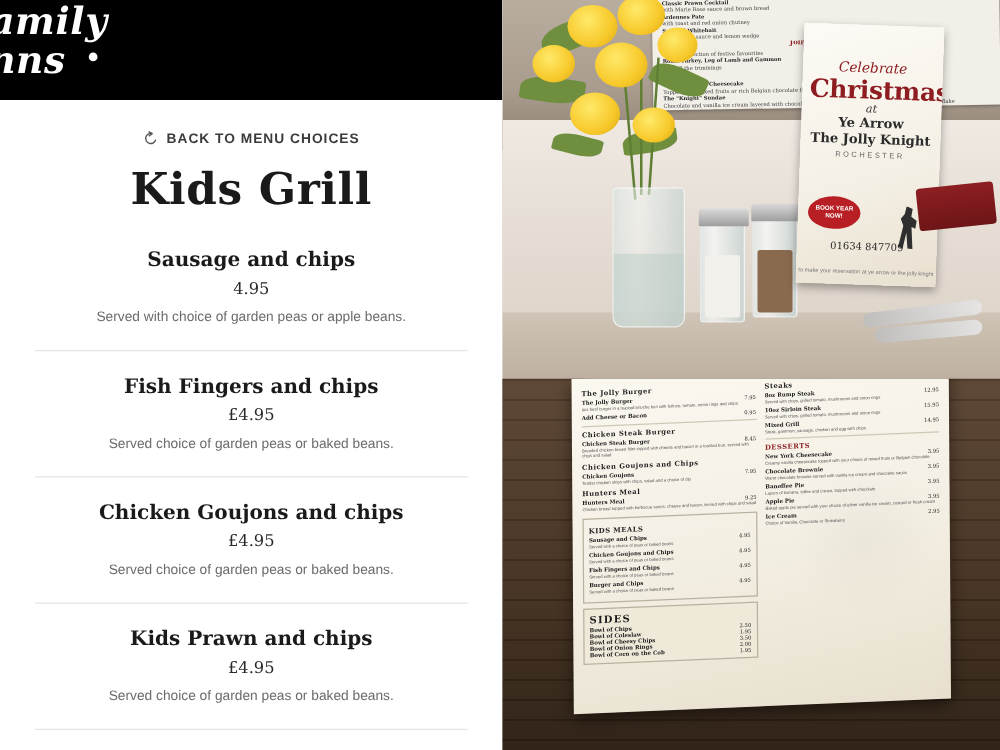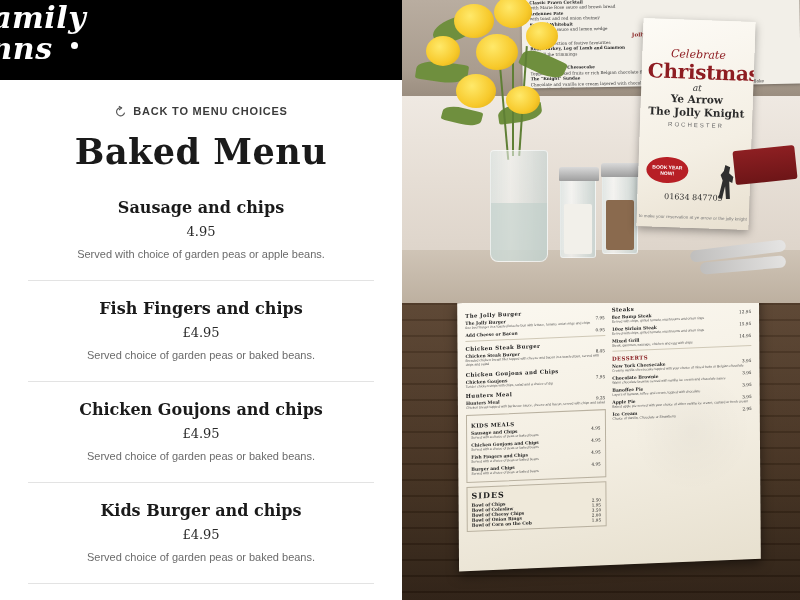--- a/index.html
+++ b/index.html
@@ -349,42 +349,42 @@
       <div class="back-row">
         <span class="back-icon">
           <svg viewBox="0 0 16 16" width="13" height="13" fill="none" stroke="#555" stroke-width="1.4">
             <path d="M9.5 3.5 A5 5 0 1 0 13 9.5"></path>
             <path d="M6 1.5 L9.5 3.6 L6.2 6.2" stroke-linejoin="round"></path>
           </svg>
         </span>
         <span class="back-label">BACK TO MENU CHOICES</span>
       </div>
 
-      <h1 class="page-title">Baked Menu</h1>
+      <h1 class="page-title">Kids Grill</h1>
 
       <div class="menu-item">
         <div class="item-name">Sausage and chips</div>
         <div class="item-price">4.95</div>
         <div class="item-desc">Served with choice of garden peas or apple beans.</div>
       </div>
 
       <div class="menu-item">
         <div class="item-name">Fish Fingers and chips</div>
         <div class="item-price">£4.95</div>
         <div class="item-desc">Served choice of garden peas or baked beans.</div>
       </div>
 
       <div class="menu-item">
         <div class="item-name">Chicken Goujons and chips</div>
         <div class="item-price">£4.95</div>
         <div class="item-desc">Served choice of garden peas or baked beans.</div>
       </div>
 
       <div class="menu-item">
-        <div class="item-name">Kids Burger and chips</div>
+        <div class="item-name">Kids Prawn and chips</div>
         <div class="item-price">£4.95</div>
         <div class="item-desc">Served choice of garden peas or baked beans.</div>
       </div>
 
     </div>
   </div>
 
   <div class="right-col">
 
     <div class="photo-top">

